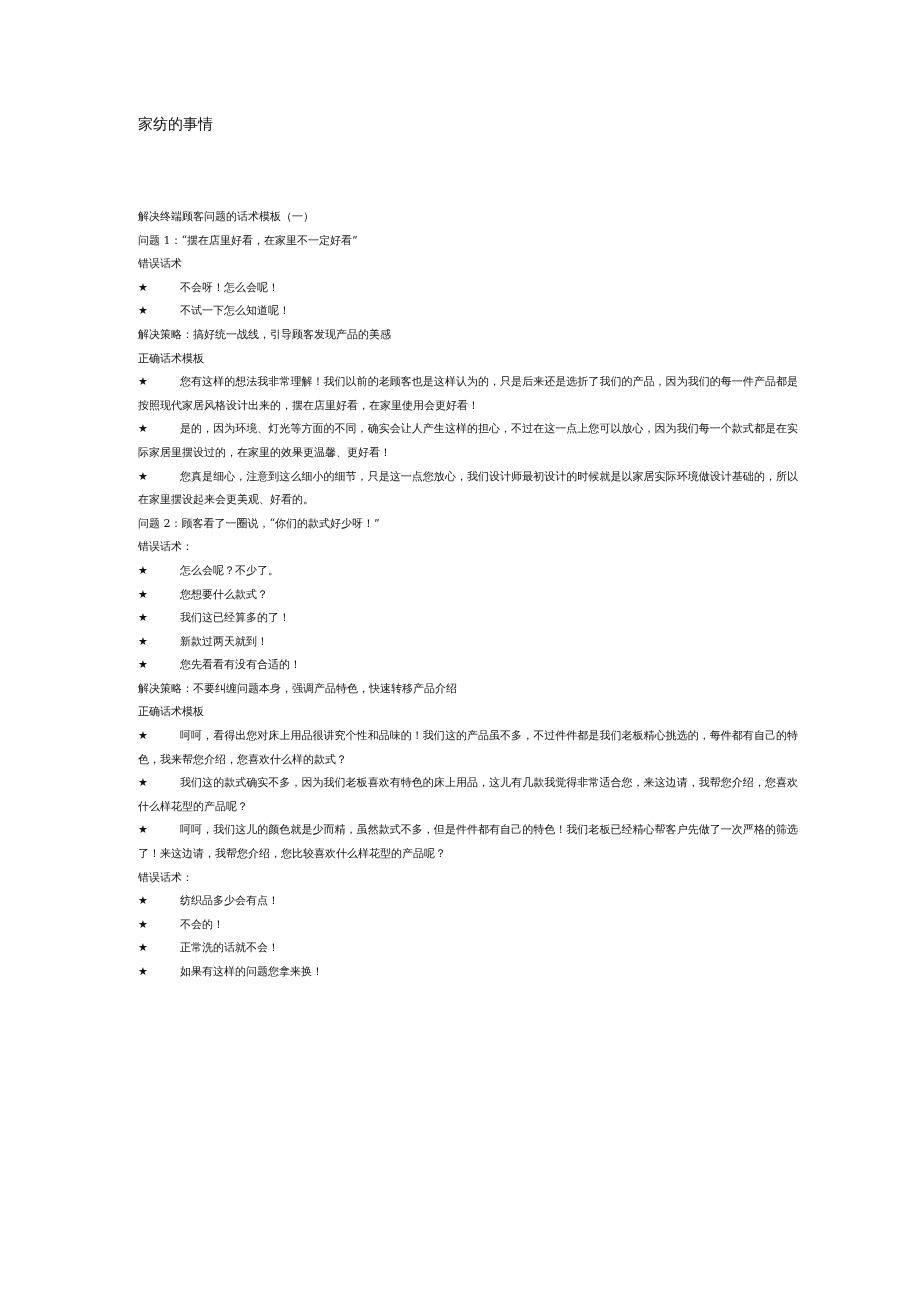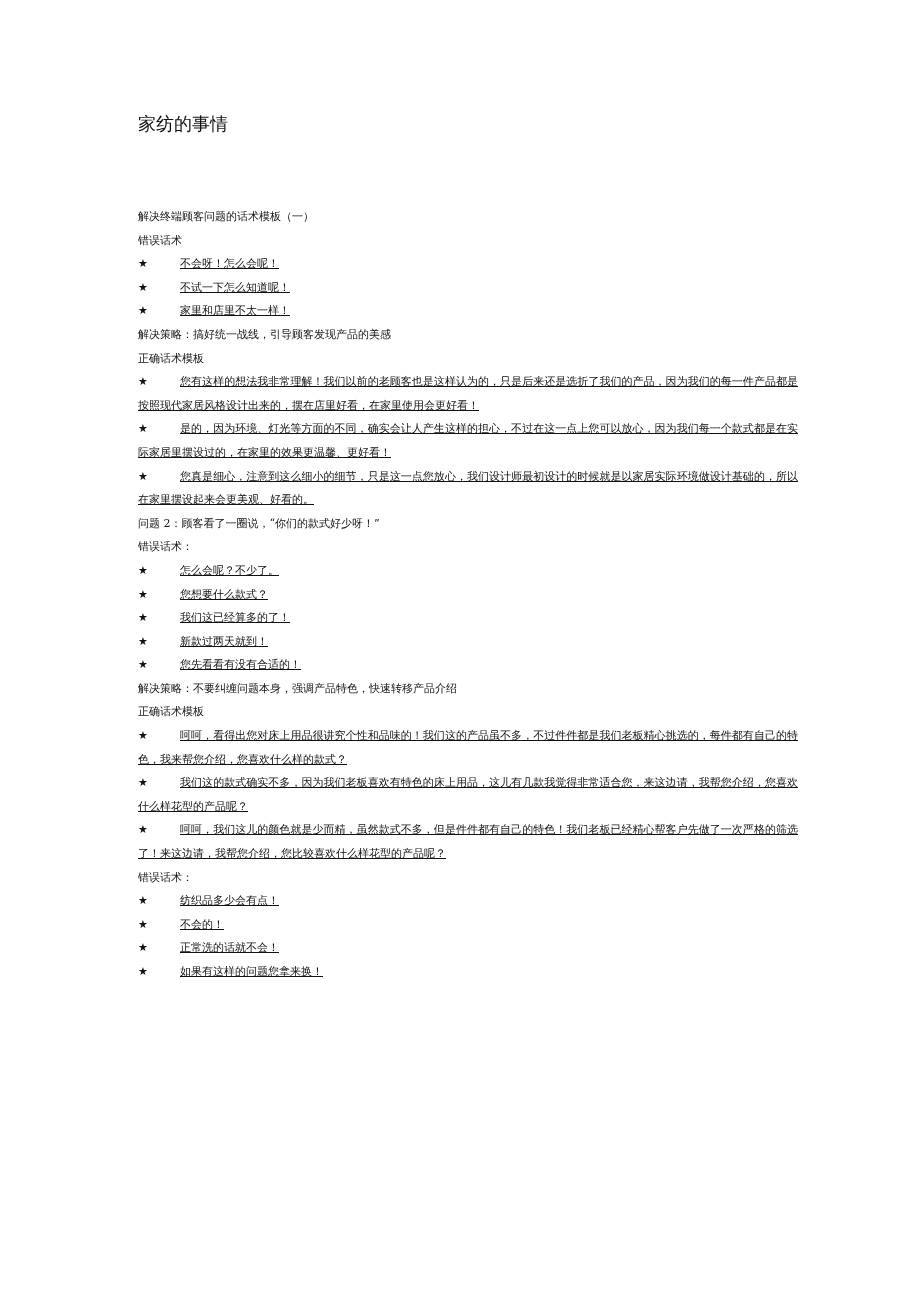--- a/index.html
+++ b/index.html
@@ -1,37 +1,37 @@
 <!DOCTYPE html>
 <html><head>
 <meta charset="utf-8">
 <style>
   html, body { margin: 0; padding: 0; background: #ffffff; }
   body { width: 920px; height: 1302px; position: relative; overflow: hidden;
          font-family: "DejaVu Serif", "Liberation Serif", serif; color: #111; }
   .page { position: absolute; left: 138px; top: 112px; width: 660px; }
-  .doc-title { font-size: 18px; line-height: 24px; height: 24px; margin: 0 0 69px 0; }
+  .doc-title { font-size: 15px; line-height: 24px; height: 24px; margin: 0 0 69px 0; }
   .line { font-size: 11px; line-height: 23.6px; margin: 0; text-align: justify; }
   .bullet { position: relative; padding-left: 0; }
   .star { display: inline-block; width: 42px; }
-  ul, li { list-style: none; margin: 0; padding: 0; text-decoration: underline; }
+  ul, li { list-style: none; margin: 0; padding: 0; }
 </style>
 </head>
 <body>
 
 <div class="page">
   <p class="doc-title">家纺的事情</p>
   <p class="line">解决终端顾客问题的话术模板（一）</p>
 
   <section>
+    <p class="line">问题 1：“摆在店里好看，在家里不一定好看”</p>
     <p class="line">错误话术</p>
     <ul>
       <li class="line bullet"><span class="star">★</span><span>不会呀！怎么会呢！</span></li>
       <li class="line bullet"><span class="star">★</span><span>不试一下怎么知道呢！</span></li>
-      <li class="line bullet"><span class="star">★</span><span>家里和店里不太一样！</span></li>
     </ul>
     <p class="line">解决策略：搞好统一战线，引导顾客发现产品的美感</p>
     <p class="line">正确话术模板</p>
     <ul>
       <li class="line bullet"><span class="star">★</span><span>您有这样的想法我非常理解！我们以前的老顾客也是这样认为的，只是后来还是选折了我们的产品，因为我们的每一件产品都是按照现代家居风格设计出来的，摆在店里好看，在家里使用会更好看！</span></li>
       <li class="line bullet"><span class="star">★</span><span>是的，因为环境、灯光等方面的不同，确实会让人产生这样的担心，不过在这一点上您可以放心，因为我们每一个款式都是在实际家居里摆设过的，在家里的效果更温馨、更好看！</span></li>
       <li class="line bullet"><span class="star">★</span><span>您真是细心，注意到这么细小的细节，只是这一点您放心，我们设计师最初设计的时候就是以家居实际环境做设计基础的，所以在家里摆设起来会更美观、好看的。</span></li>
     </ul>
   </section>
 

